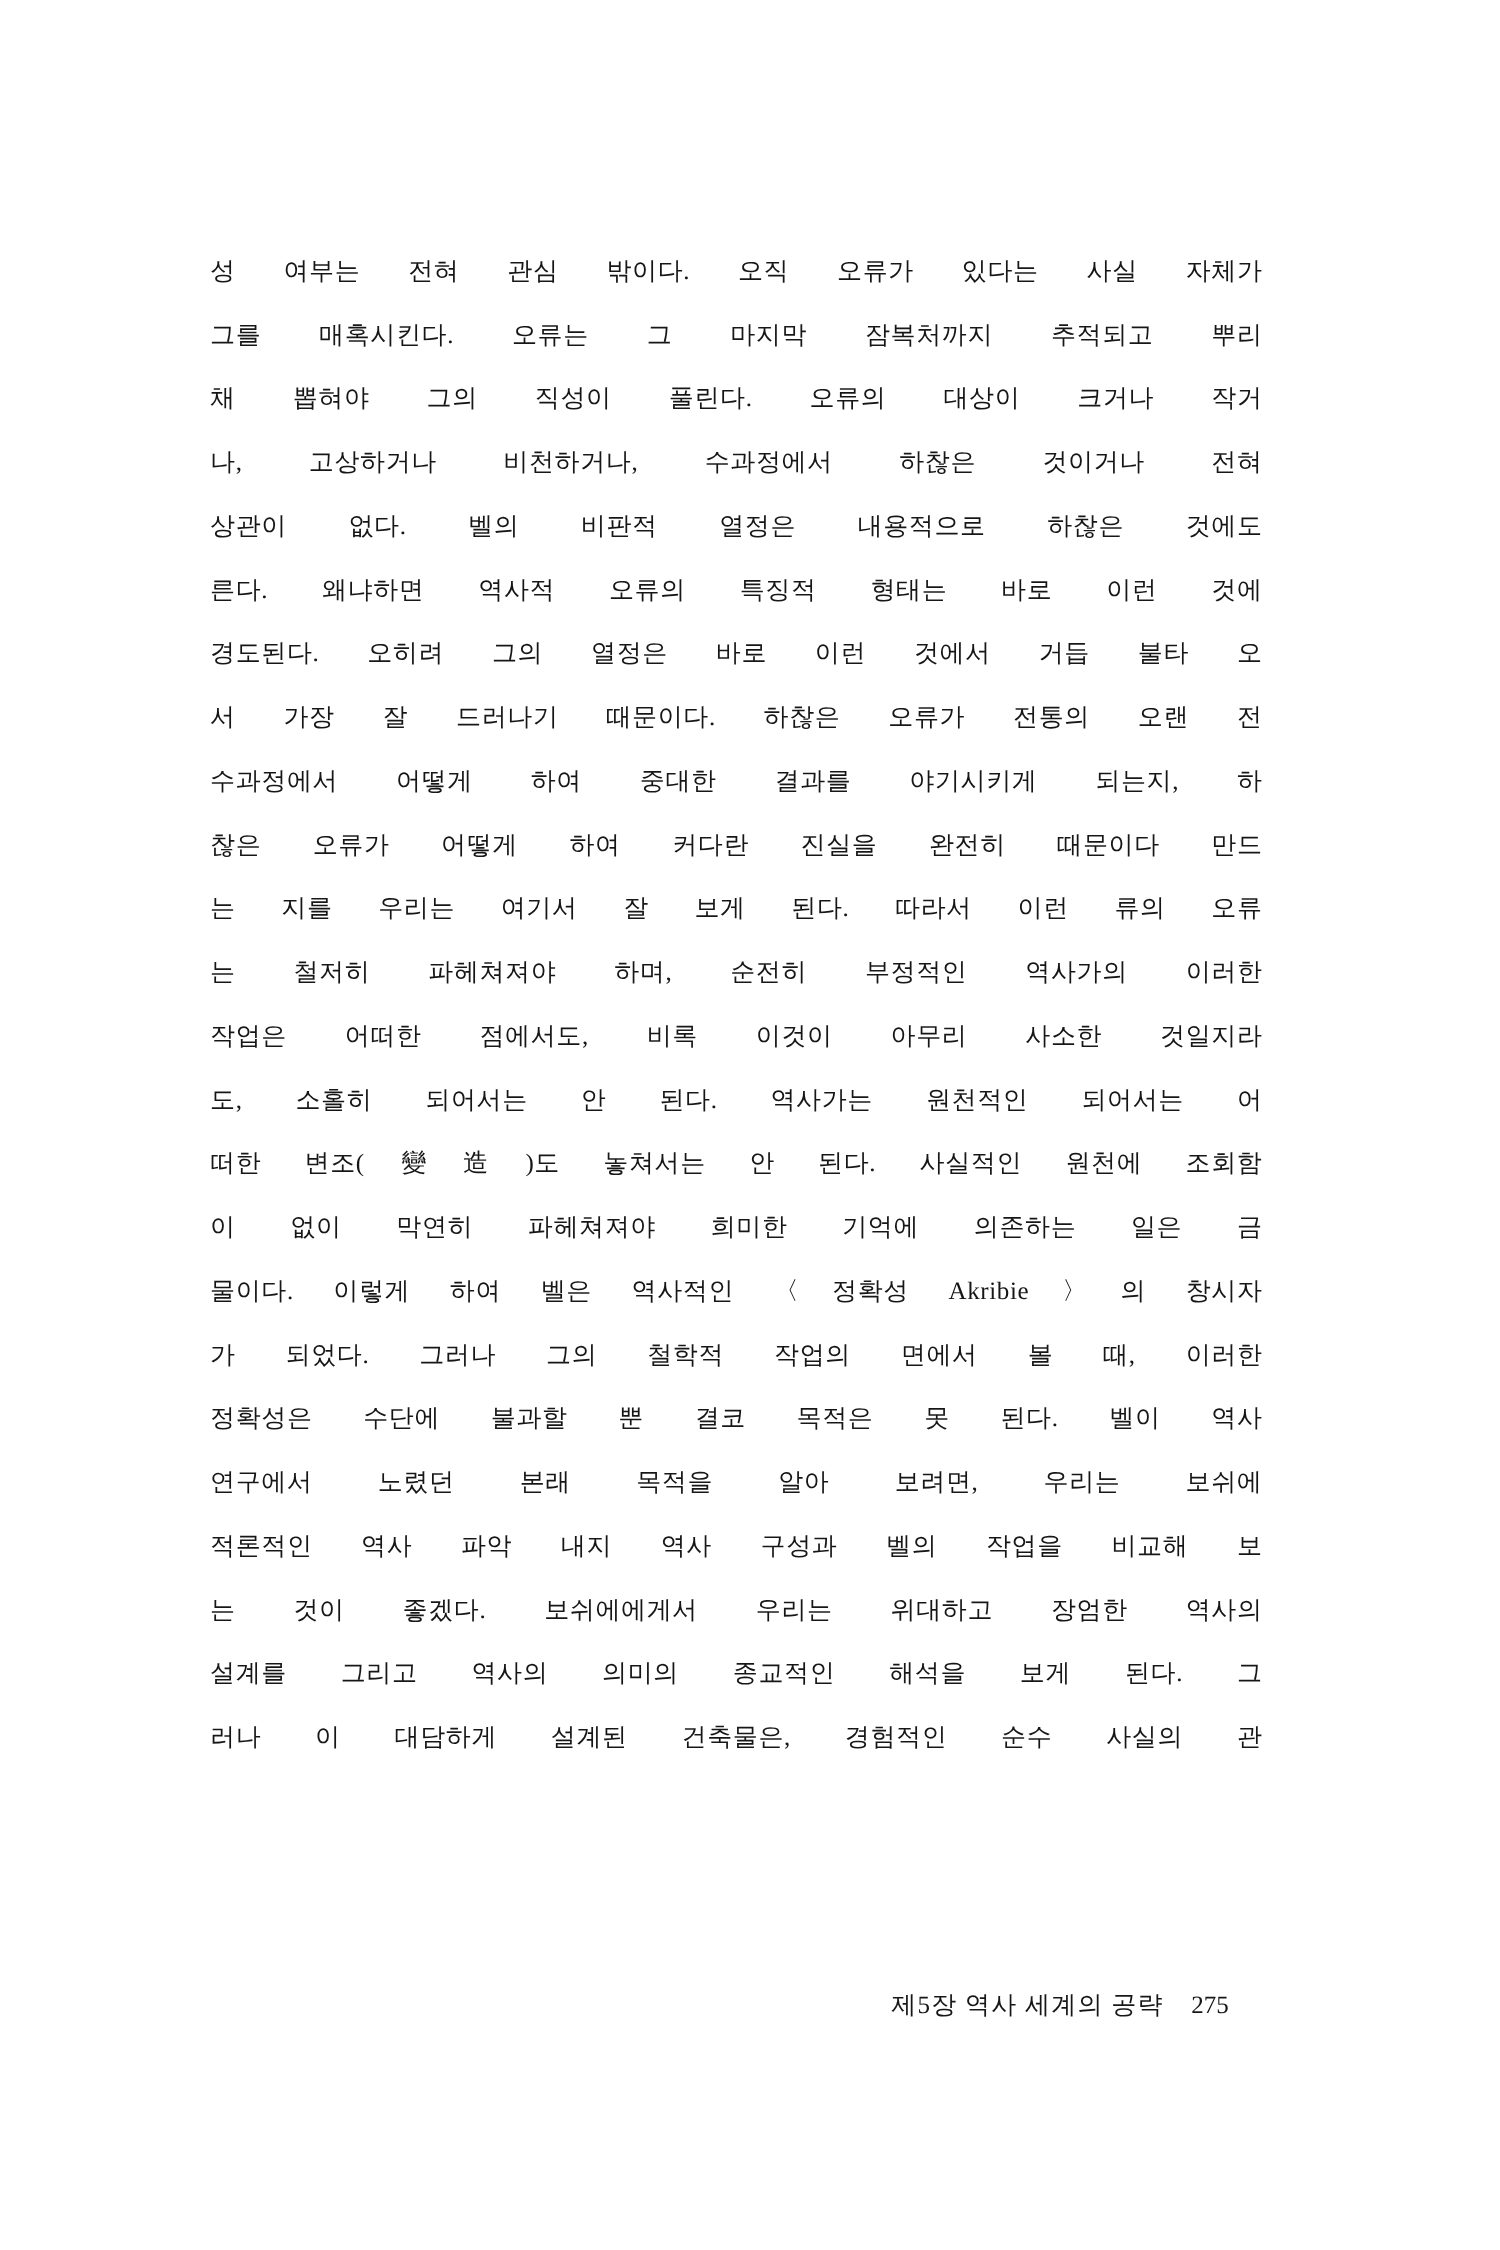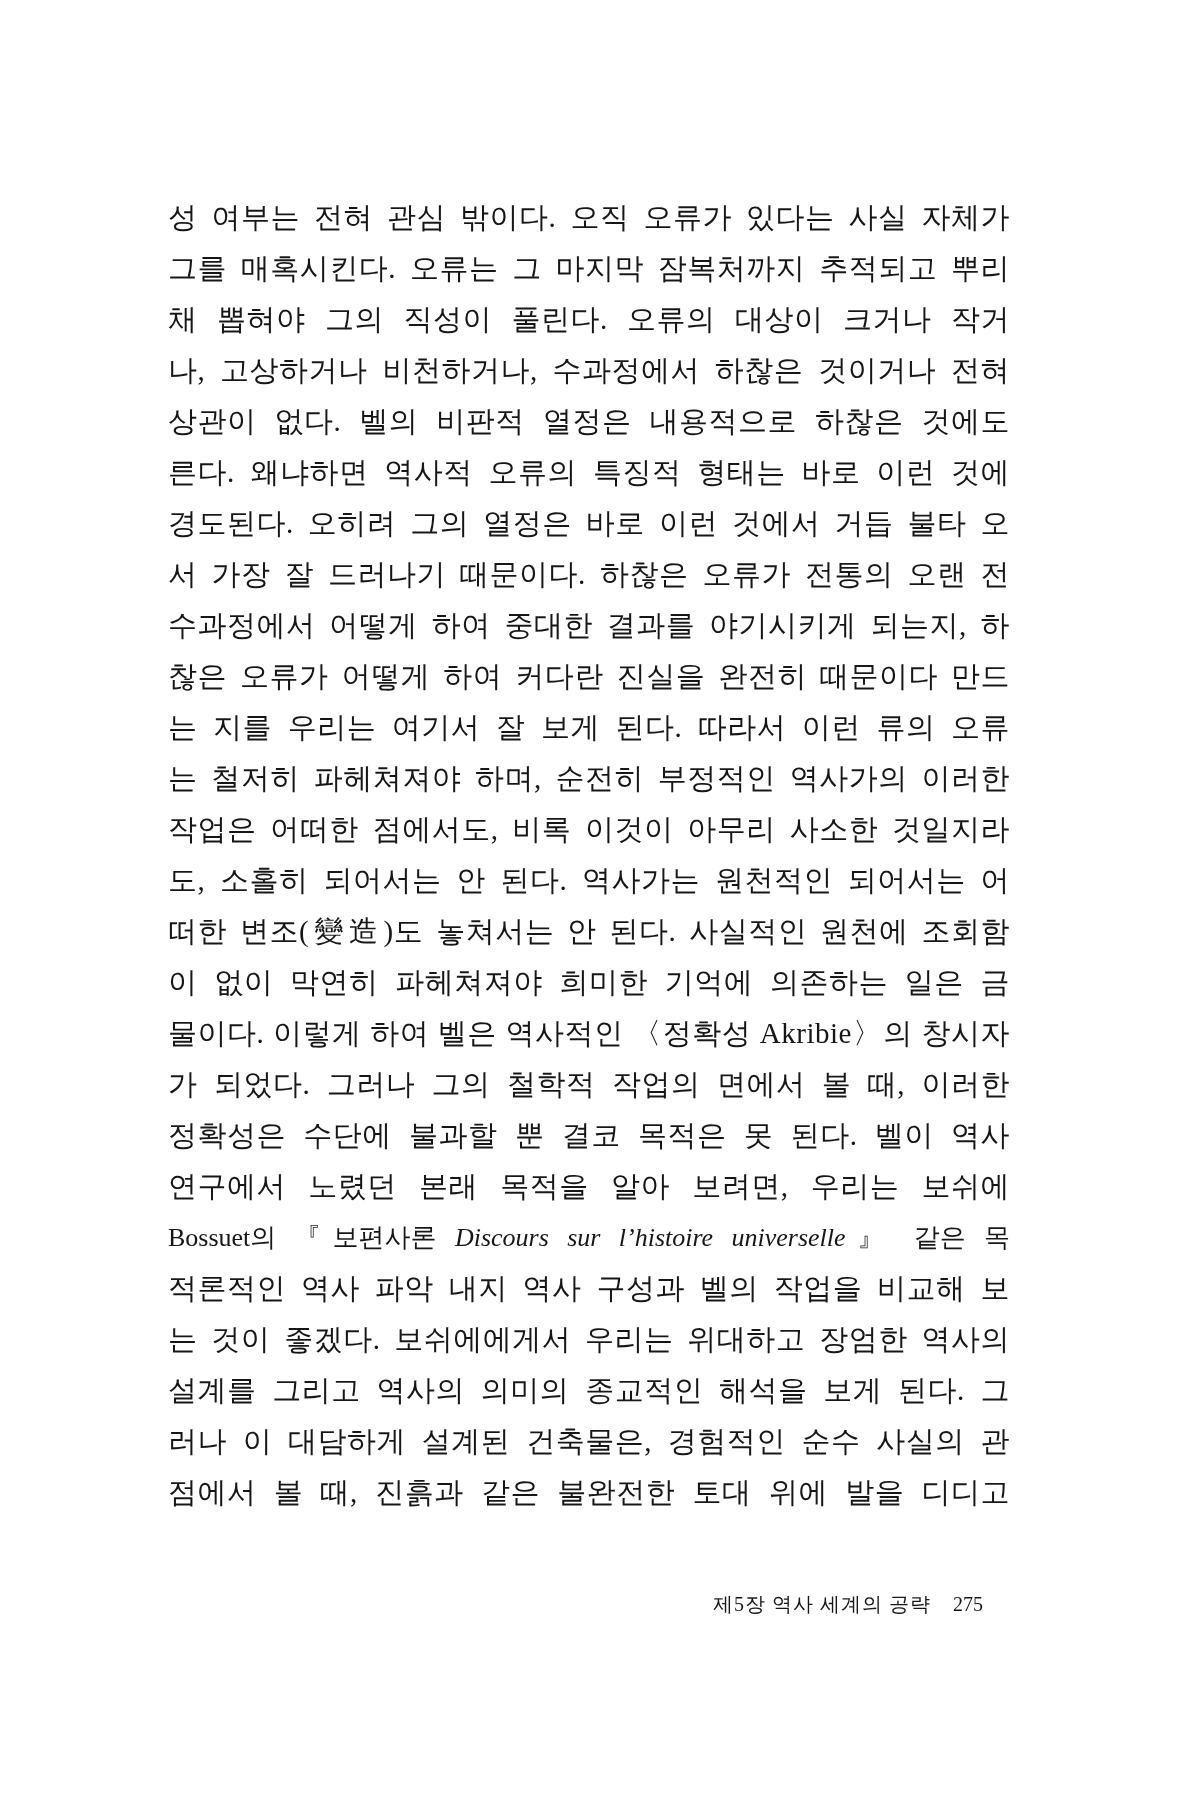--- a/index.html
+++ b/index.html
@@ -19,21 +19,21 @@
   }
   .text-block {
     position: absolute;
     left: 168px;
     top: 192px;
     width: 842px;
   }
   .line {
     height: 51px;
     line-height: 51px;
-    font-size: 29px;
+    font-size: 20px;
     letter-spacing: 0.5px;
     text-align: justify;
     text-align-last: justify;
     word-break: keep-all;
     overflow: hidden;
     white-space: nowrap;
   }
   .line.latin-mixed {
     font-size: 26px;
     letter-spacing: 0;
@@ -75,26 +75,22 @@
     <div class="line">는 지를 우리는 여기서 잘 보게 된다. 따라서 이런 류의 오류</div>
     <div class="line">는 철저히 파헤쳐져야 하며, 순전히 부정적인 역사가의 이러한</div>
     <div class="line">작업은 어떠한 점에서도, 비록 이것이 아무리 사소한 것일지라</div>
     <div class="line">도, 소홀히 되어서는 안 된다. 역사가는 원천적인 되어서는 어</div>
     <div class="line">떠한 변조(變造)도 놓쳐서는 안 된다. 사실적인 원천에 조회함</div>
     <div class="line">이 없이 막연히 파헤쳐져야 희미한 기억에 의존하는 일은 금</div>
     <div class="line">물이다. 이렇게 하여 벨은 역사적인 〈정확성 Akribie〉의 창시자</div>
     <div class="line">가 되었다. 그러나 그의 철학적 작업의 면에서 볼 때, 이러한</div>
     <div class="line">정확성은 수단에 불과할 뿐 결코 목적은 못 된다. 벨이 역사</div>
     <div class="line">연구에서 노렸던 본래 목적을 알아 보려면, 우리는 보쉬에</div>
-    <div class="line latin-mixed">
-      <span>Bossuet의 『보편사론 </span><span class="italic">Discours sur l’histoire universelle</span><span>』 같은 목</span>
-    </div>
     <div class="line">적론적인 역사 파악 내지 역사 구성과 벨의 작업을 비교해 보</div>
     <div class="line">는 것이 좋겠다. 보쉬에에게서 우리는 위대하고 장엄한 역사의</div>
     <div class="line">설계를 그리고 역사의 의미의 종교적인 해석을 보게 된다. 그</div>
     <div class="line">러나 이 대담하게 설계된 건축물은, 경험적인 순수 사실의 관</div>
-    <div class="line">점에서 볼 때, 진흙과 같은 불완전한 토대 위에 발을 디디고</div>
   </div>
 
   <div class="footer">
     <span>제5장 역사 세계의 공략</span><span class="page-number">275</span>
   </div>
 </div>
 
 </body></html>

